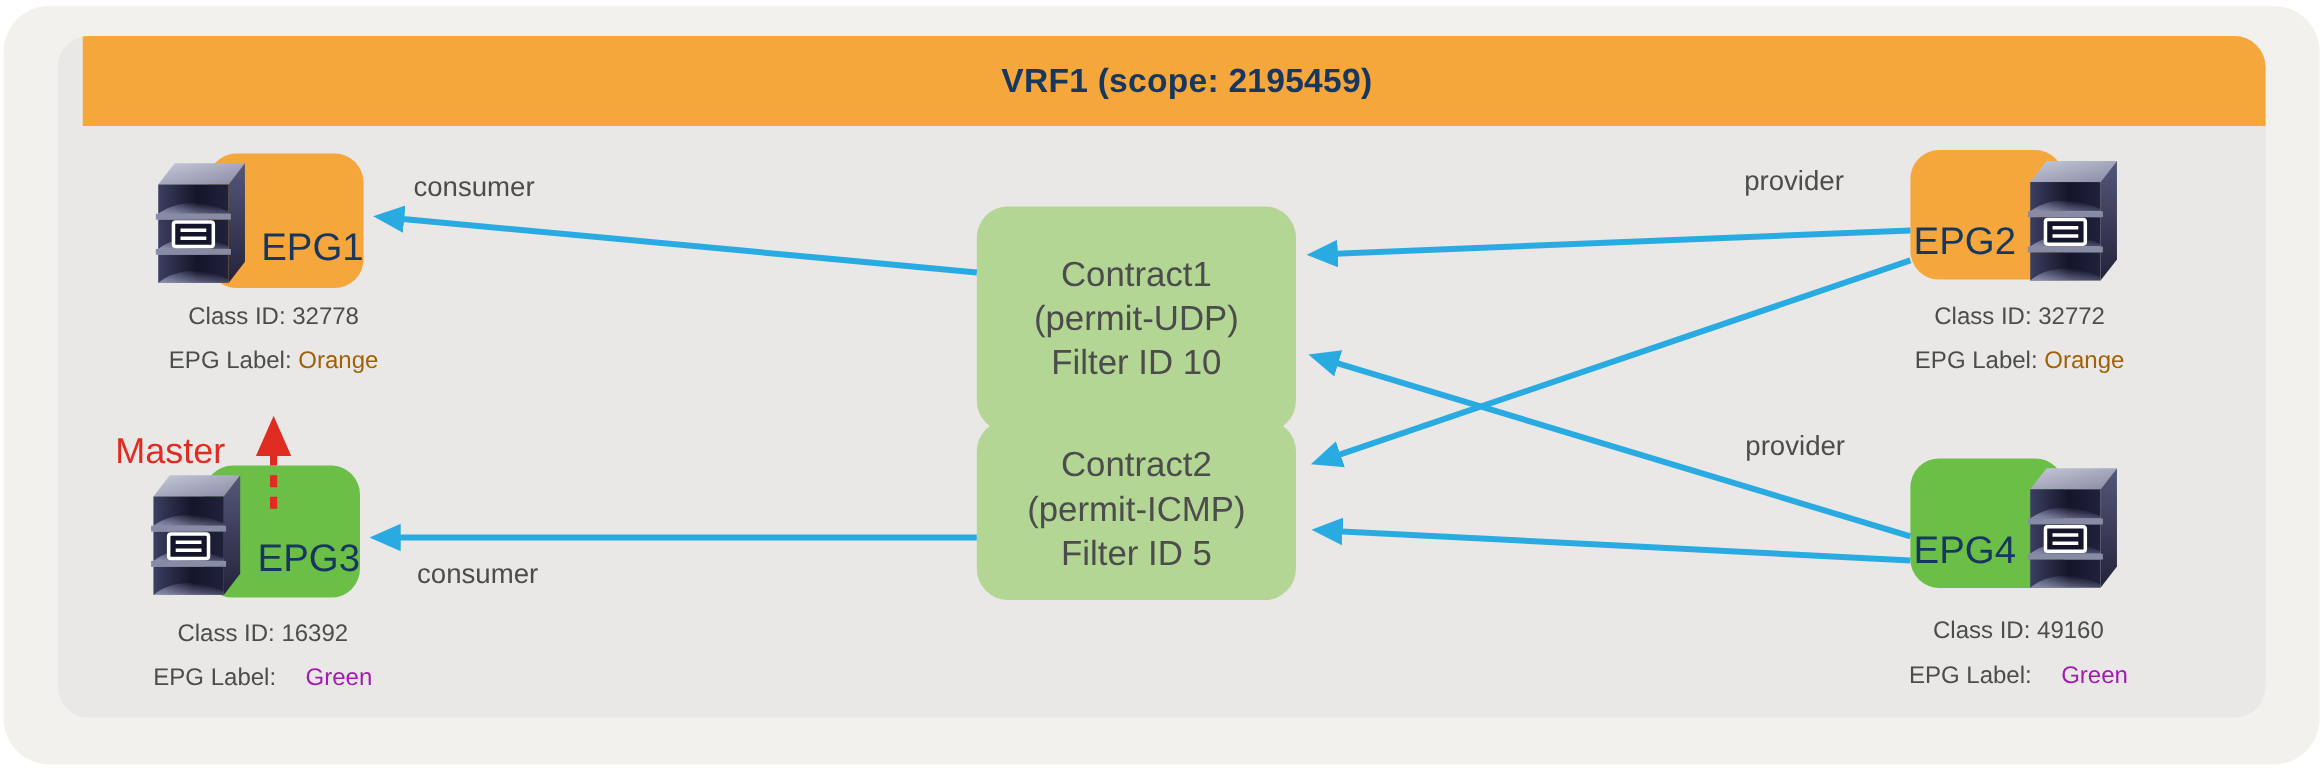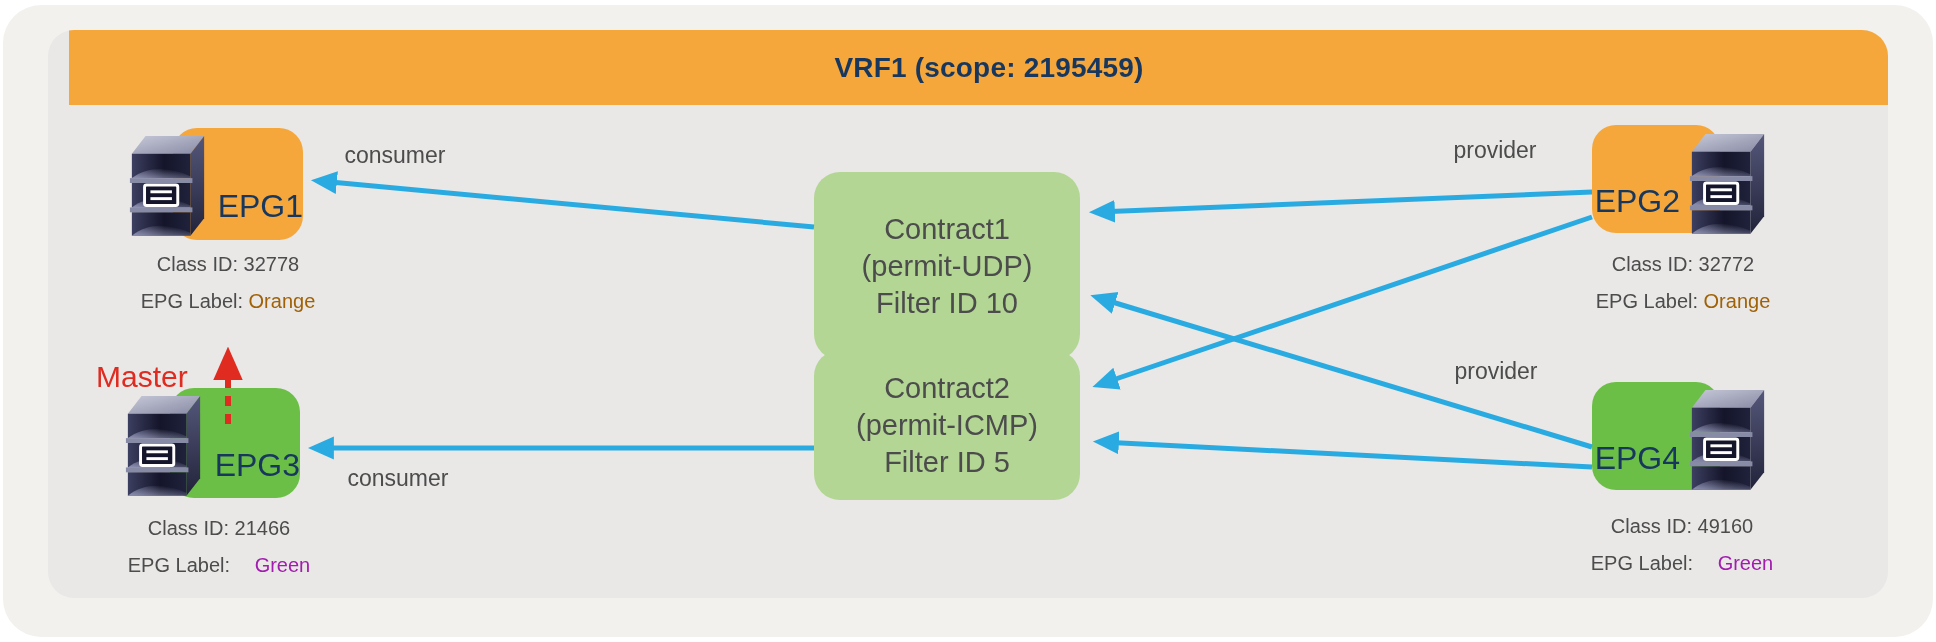--- a/index.html
+++ b/index.html
@@ -128,21 +128,21 @@
     <div><span>EPG Label: </span><span class="val-orange">Orange</span></div>
   </div>
 
   <div class="epg-box epg-green icon-left z2" style="left:170px;top:388px;width:130px;height:110px;">
     <span class="epg-name">EPG3</span>
   </div>
   <svg class="server" style="left:122px;top:384px;">
       <use href="#sym-server"></use>
     </svg>
   <div class="caption" style="left:69px;top:510px;">
-    <div>Class ID: 21466</div>
+    <div>Class ID: 16392</div>
     <div><span>EPG Label: </span><span class="val-green">Green</span></div>
   </div>
 
   <div class="epg-box epg-green icon-right z2" style="left:1592px;top:382px;width:128px;height:108px;">
     <span class="epg-name">EPG4</span>
   </div>
   <svg class="server" style="left:1686px;top:378px;">
       <use href="#sym-server"></use>
     </svg>
   <div class="caption" style="left:1532px;top:508px;">

